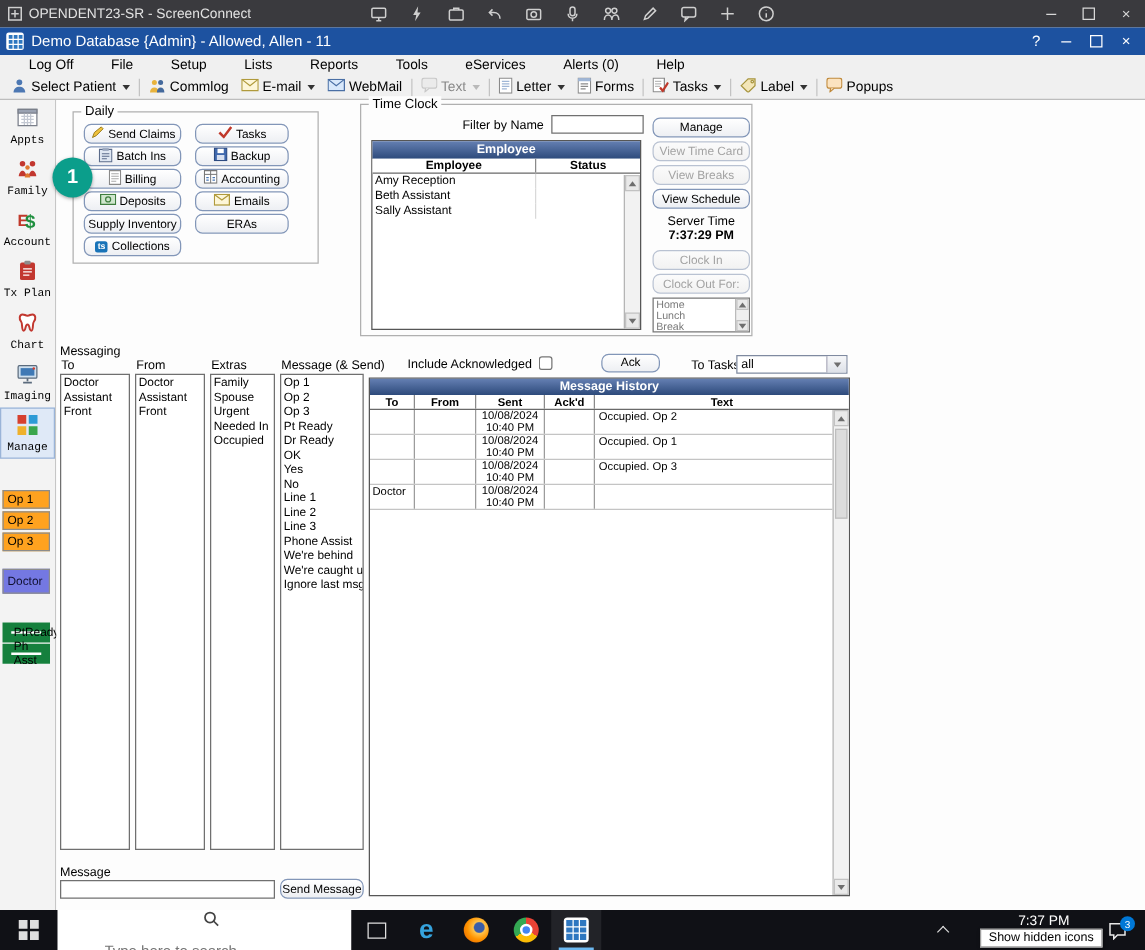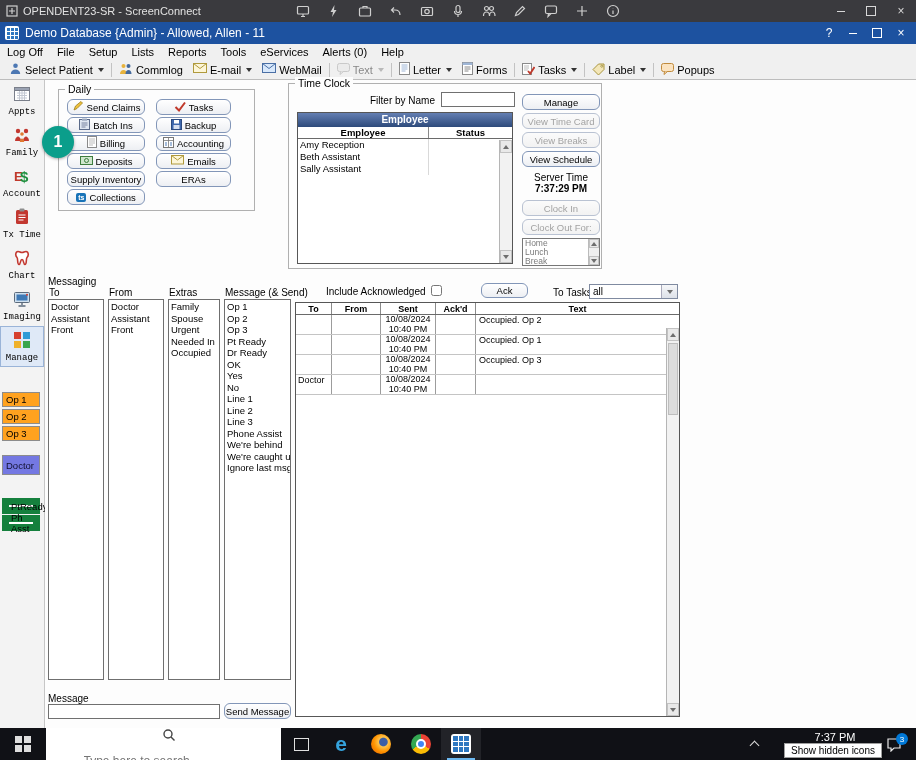--- a/index.html
+++ b/index.html
@@ -23,21 +23,21 @@
   .od-logo{display:grid;grid-template-columns:repeat(3,1fr);grid-template-rows:repeat(3,1fr);gap:1px;background:#fff;padding:1.5px;border-radius:2px;width:14px;height:14px;box-sizing:border-box;margin-left:5px;}
   .od-logo i{background:#2e77c0;}
   .titlebar-text{margin-left:6px;font-size:12px;}
   .titlebar-controls{margin-left:auto;display:flex;align-items:center;height:100%;margin-right:3px;}
   .tb-ctl{width:24px;height:18px;display:flex;align-items:center;justify-content:center;color:#fff;font-size:12px;}
   .glyph-minw{width:8px;height:1px;background:#fff;display:inline-block;}
   .glyph-maxw{width:8px;height:8px;border:1px solid #fff;display:inline-block;}
 
   
   .menubar{position:absolute;top:44px;left:0;width:916px;height:16px;background:#f0f0f0;display:flex;align-items:center;font-size:11px;}
-  .menu-item{padding:0 7px;height:100%;display:flex;align-items:center;}
+  .menu-item{padding:0 7px;height:100%;display:flex;align-items:center;margin-left:16px;}
 
   
   .toolbar{position:absolute;top:60px;left:0;width:916px;height:20px;background:#f0f0f0;border-bottom:1px solid #bdbdbd;display:flex;align-items:center;font-size:11px;padding-left:4px;box-sizing:border-box;}
   .tbi{display:flex;align-items:center;gap:3px;padding:0 5px;height:17px;}
   .tbi.disabled{opacity:.45;}
   .tb-sep{width:1px;height:14px;background:#c3c3c3;margin:0 2px;}
   .tb-arrow{width:0;height:0;border-left:3.5px solid transparent;border-right:3.5px solid transparent;border-top:4px solid #333;margin-left:2px;}
   .tbi.disabled .tb-arrow{border-top-color:#777;}
 
   
@@ -392,21 +392,21 @@
             <text x="8" y="16" font-size="15" font-weight="bold" fill="#1e8f3e">$</text>
           </svg></span>
       <span class="mi-label">Account</span>
     </div>
     <div class="module-item">
       <span><svg width="20" height="20" viewBox="0 0 20 20">
             <rect x="4" y="3" width="12" height="14" rx="1.5" fill="#c2372f"></rect>
             <rect x="7.5" y="1.5" width="5" height="3" rx="1" fill="#8d8d8d"></rect>
             <path d="M6.5 8h7M6.5 10.5h7M6.5 13h5" stroke="#fff"></path>
           </svg></span>
-      <span class="mi-label">Tx Time</span>
+      <span class="mi-label">Tx Plan</span>
     </div>
     <div class="module-item">
       <span><svg width="20" height="20" viewBox="0 0 20 20">
             <path d="M6 3.5 C3.5 3.5 3 7.5 5 9.5 C6.2 10.7 5 16.5 7 16.5 C8.8 16.5 8 11.5 10 11.5 C12 11.5 11.2 16.5 13 16.5 C15 16.5 13.8 10.7 15 9.5 C17 7.5 16.5 3.5 14 3.5 C12 3.5 12 4.5 10 4.5 C8 4.5 8 3.5 6 3.5 Z" fill="#fff" stroke="#c2372f" stroke-width="1.6"></path>
           </svg></span>
       <span class="mi-label">Chart</span>
     </div>
     <div class="module-item">
       <span><svg width="20" height="20" viewBox="0 0 20 20">
             <rect x="2.5" y="3.5" width="15" height="10" rx="1" fill="#cfe0ef" stroke="#5b6b7d"></rect>
@@ -627,20 +627,21 @@
     <div class="btn ack-btn">Ack</div>
     <span class="msg-label" style="left:508px;top:207px;">To Tasks</span>
     <div class="combo">
       <span class="combo-value">all</span>
       <span class="combo-arrow">
           <span class="tri-down"></span>
         </span>
     </div>
 
     <div class="grid history-grid">
+      <div class="grid-title">Message History</div>
       <div class="grid-cols mh-cols">
         <div class="c-to">To</div>
         <div class="c-from">From</div>
         <div class="c-sent">Sent</div>
         <div class="c-ackd">Ack'd</div>
         <div class="c-text">Text</div>
       </div>
       <div class="mh-rows">
 
           <div class="mh-row">

